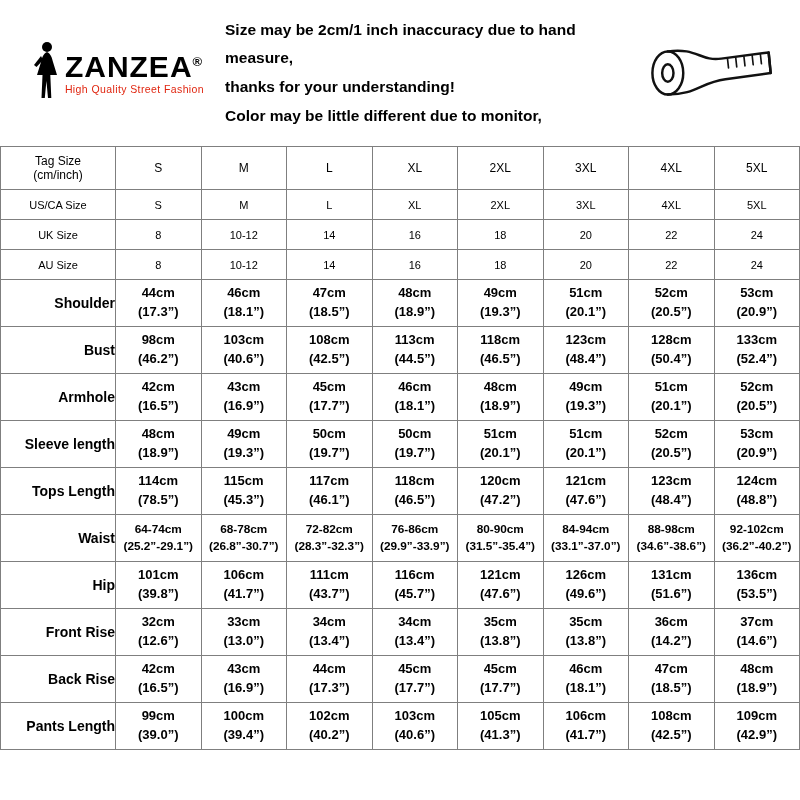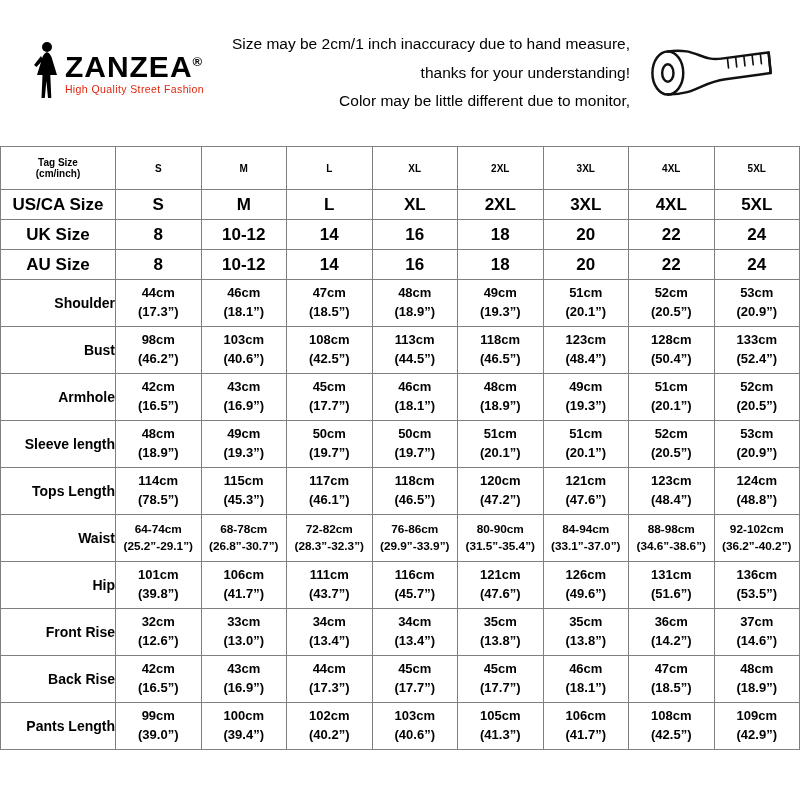--- a/index.html
+++ b/index.html
@@ -40,22 +40,22 @@
   .brand-tagline {
     color: #e0250f;
     font-size: 10.5px;
     font-weight: 400;
     letter-spacing: 0.4px;
     margin-top: 2px;
     white-space: nowrap;
   }
   .notice {
     flex: 1;
-    text-align: right;
-    font-weight: 400;
+    text-align: left;
+    font-weight: 700;
     font-size: 15.5px;
     line-height: 1.85;
   }
   .tape-block {
     width: 160px;
     flex-shrink: 0;
     display: flex;
     justify-content: center;
   }
 
@@ -71,22 +71,22 @@
     vertical-align: middle;
     white-space: pre-line;
     padding: 1px 0;
     background: #fff;
   }
   .size-table col.label-col { width: 115px; }
   .size-table th {
     font-weight: 700;
     font-size: 14px;
   }
-  tr.row-tag   th, tr.row-tag   td { height: 40px; font-weight: 700; font-size: 10px; }
-  tr.row-size  th, tr.row-size  td { height: 27px; font-weight: 700; font-size: 17px; }
+  tr.row-tag   th, tr.row-tag   td { height: 40px; font-weight: 400; font-size: 12px; }
+  tr.row-size  th, tr.row-size  td { height: 27px; font-weight: 400; font-size: 11px; }
   tr.row-measure th { height: 44px; text-align: right; }
   tr.row-measure td {
     height: 44px;
     font-weight: 700;
     font-size: 13px;
     line-height: 1.45;
   }
   tr.row-waist td { font-size: 11.8px; }
 </style>
 </head>

